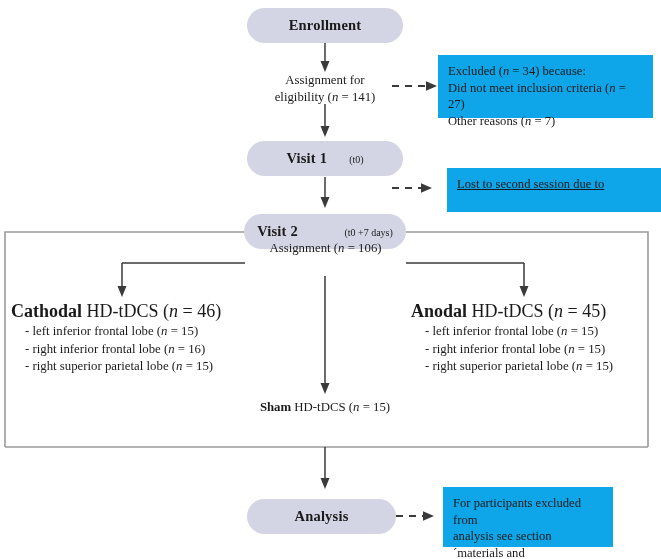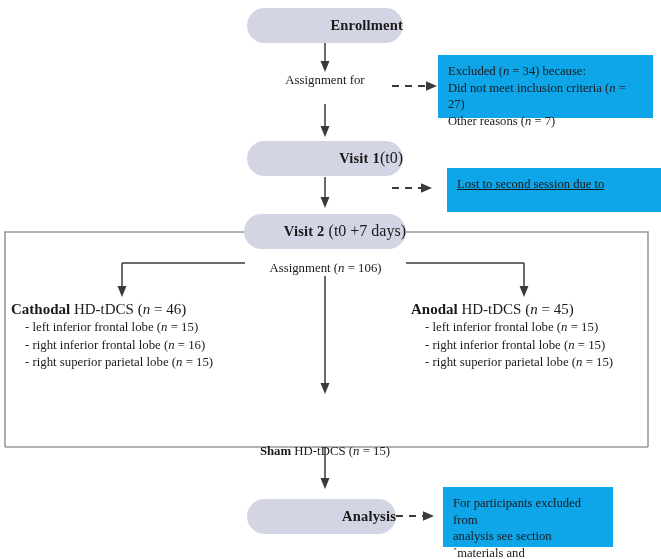--- a/index.html
+++ b/index.html
@@ -24,32 +24,33 @@
   .node {
     position: absolute;
     box-sizing: border-box;
   }
   
   .stage {
     background: #d4d5e4;
     border-radius: 19px;
     display: flex;
     align-items: center;
-    justify-content: flex-end;
+    justify-content: center;
     text-align: center;
     line-height: 1.15;
   }
   .stage .main {
     font-weight: bold;
     font-size: 14.5px;
     letter-spacing: 0.2px;
   }
   .stage .sub-small {
     font-weight: normal;
-    font-size: 16px;
+    font-size: 10px;
+    margin-left: 22px;
   }
   
   .note {
     background: #0ea5e9;
     font-size: 12.6px;
     line-height: 1.32;
     padding: 8px 9px 8px 10px;
     box-sizing: border-box;
   }
   .note .ital {
@@ -67,21 +68,21 @@
   .ital {
     font-style: italic;
   }
   .bold {
     font-weight: bold;
   }
   .branch-list {
     white-space: nowrap;
   }
   .branch-list .head {
-    font-size: 15px;
+    font-size: 18px;
   }
   .branch-list .item {
     padding-left: 14px;
     font-size: 12.8px;
   }
   svg .ln {
     stroke: #3a3a3a;
     stroke-width: 1.5;
     fill: none;
   }
@@ -160,59 +161,60 @@
     <polygon class="arw" points="434,516 423,511.2 423,520.8"></polygon>
   </g>
 </svg>
 
 <div class="node stage" style="left:247px; top:8px; width:156px; height:35px;">
   <span class="main">Enrollment</span>
 </div>
 
 <div class="plain center-text" style="left:255px; top:72px; width:140px;">
   <div>Assignment for</div>
+  <div><span>eligibility (</span><span class="ital">n</span><span> = 141)</span></div>
 </div>
 
 <div class="node note" style="left:438px; top:55px; width:215px; height:63px;">
   <div><span>Excluded (</span><span class="ital">n</span><span> = 34) because:</span></div>
   <div><span>Did not meet inclusion criteria (</span><span class="ital">n</span><span> = 27)</span></div>
   <div><span>Other reasons (</span><span class="ital">n</span><span> = 7)</span></div>
 </div>
 
 <div class="node stage" style="left:247px; top:141px; width:156px; height:35px;">
   <span><span class="main">Visit 1</span><span class="sub-small">(t0)</span></span>
 </div>
 
 <div class="node note" style="left:447px; top:168px; width:218px; height:44px;text-decoration:underline;">
   <div>Lost to second session due to</div>
 </div>
 
 <div class="node stage" style="left:244px; top:214px; width:162px; height:35px;">
   <span><span class="main">Visit 2</span><span class="sub-small">&nbsp;</span><span class="sub-small">(t0 +7 days)</span></span>
 </div>
 
-<div class="plain center-text" style="left:245px; top:260px; width:161px;">
+<div class="plain center-text" style="left:245px; top:240px; width:161px;">
   <span>Assignment (</span><span class="ital">n</span><span> = 106)</span>
 </div>
 
 <div class="plain branch-list" style="left:11px; top:299px;">
   <div class="head"><span class="bold">Cathodal</span><span> HD-tDCS (</span><span class="ital">n</span><span> = 46)</span></div>
   <div class="item"><span>- left inferior frontal lobe (</span><span class="ital">n</span><span> = 15)</span></div>
   <div class="item"><span>- right inferior frontal lobe (</span><span class="ital">n</span><span> = 16)</span></div>
   <div class="item"><span>- right superior parietal lobe (</span><span class="ital">n</span><span> = 15)</span></div>
 </div>
 
 <div class="plain branch-list" style="left:411px; top:299px;">
   <div class="head"><span class="bold">Anodal</span><span> HD-tDCS (</span><span class="ital">n</span><span> = 45)</span></div>
   <div class="item"><span>- left inferior frontal lobe (</span><span class="ital">n</span><span> = 15)</span></div>
   <div class="item"><span>- right inferior frontal lobe (</span><span class="ital">n</span><span> = 15)</span></div>
   <div class="item"><span>- right superior parietal lobe (</span><span class="ital">n</span><span> = 15)</span></div>
 </div>
 
-<div class="plain center-text" style="left:225px; top:399px; width:200px;margin-top:44px;">
+<div class="plain center-text" style="left:225px; top:399px; width:200px;">
   <span class="bold">Sham</span><span> HD-tDCS (</span><span class="ital">n</span><span> = 15)</span>
 </div>
 
 <div class="node stage" style="left:247px; top:499px; width:149px; height:35px;">
   <span class="main">Analysis</span>
 </div>
 
 <div class="node note" style="left:443px; top:487px; width:170px; height:60px;">
   <div>For participants excluded from</div>
   <div>analysis see section ´materials and</div>

